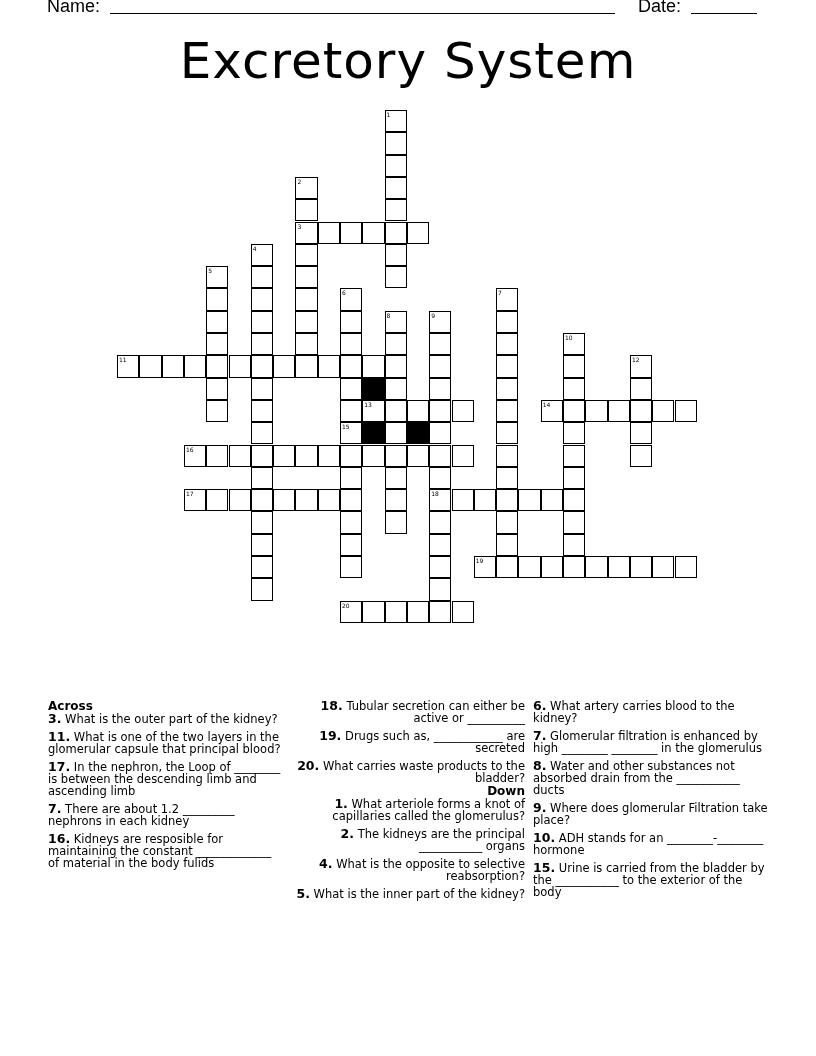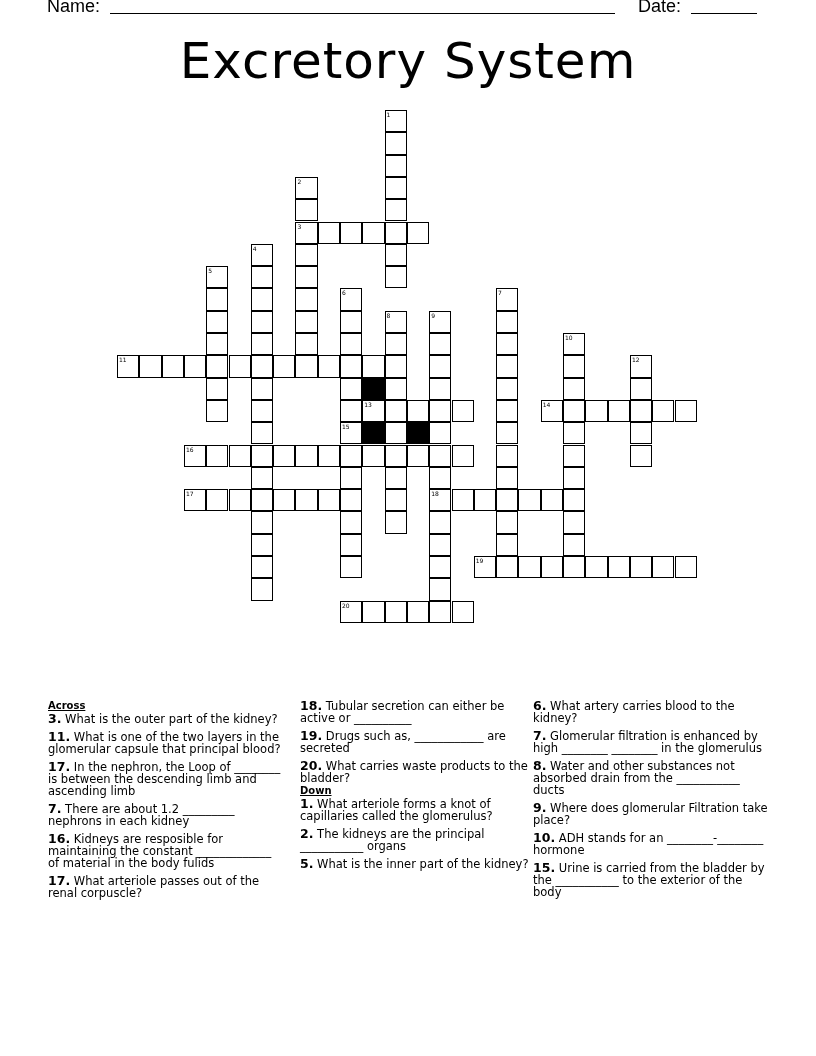--- a/index.html
+++ b/index.html
@@ -16,21 +16,21 @@
       position: absolute; width: 22.3px; height: 22.3px; box-sizing: border-box;
       border: 1px solid #000; background: #fff;
     }
     .cell.black { background: #000; }
     .cell .num {
       position: absolute; left: 1px; top: 0px; font-family: "DejaVu Sans", sans-serif;
       font-size: 6px; line-height: 7px; color: #000;
     }
     .clues { position: absolute; top: 700px; font-family: "DejaVu Sans", sans-serif; font-size: 11.5px; line-height: 12px; }
     .clue-col { position: absolute; width: 235px; }
-    .clue-heading { font-weight: bold; text-decoration: underline; margin: 0 0 1px 0; font-size: 10px; }
+    .clue-heading { font-weight: bold; margin: 0 0 1px 0; font-size: 12px; }
     .clue { margin: 0 0 6px 0; }
     .clue b { font-weight: bold; font-size: 12.5px; }
   </style>
 </head>
 <body>
 
 <div class="name-row">
   <span>Name:</span>
   <span class="uline" style="width:505px;margin-left:5px;"></span>
   <span style="margin-left:18px;">Date:</span>
@@ -244,29 +244,29 @@
   </div>
 
 <div class="clues">
   <div class="clue-col" style="left:48px;">
     <div class="clue-heading">Across</div>
     <div class="clue"><b>3.</b> <span>What is the outer part of the kidney?</span></div>
     <div class="clue"><b>11.</b> <span>What is one of the two layers in the glomerular capsule that principal blood?</span></div>
     <div class="clue"><b>17.</b> <span>In the nephron, the Loop of ________ is between the descending limb and ascending limb</span></div>
     <div class="clue"><b>7.</b> <span>There are about 1.2 _________ nephrons in each kidney</span></div>
     <div class="clue"><b>16.</b> <span>Kidneys are resposible for maintaining the constant _____________ of material in the body fulids</span></div>
-    <div class="clue"><b>17.</b> <span>What arteriole passes out of the renal corpuscle?</span></div>
-  </div>
-  <div class="clue-col" style="left:300px;">
+  </div>
+  <div class="clue-col" style="left:290px;text-align:right;">
     <div class="clue"><b>18.</b> <span>Tubular secretion can either be active or __________</span></div>
     <div class="clue"><b>19.</b> <span>Drugs such as, ____________ are secreted</span></div>
     <div class="clue" style="margin-bottom:1px;"><b>20.</b> <span>What carries waste products to the bladder?</span></div>
     <div class="clue-heading">Down</div>
     <div class="clue"><b>1.</b> <span>What arteriole forms a knot of capillaries called the glomerulus?</span></div>
     <div class="clue"><b>2.</b> <span>The kidneys are the principal ___________ organs</span></div>
+    <div class="clue"><b>4.</b> <span>What is the opposite to selective reabsorption?</span></div>
     <div class="clue"><b>5.</b> <span>What is the inner part of the kidney?</span></div>
   </div>
   <div class="clue-col" style="left:533px;">
     <div class="clue"><b>6.</b> <span>What artery carries blood to the kidney?</span></div>
     <div class="clue"><b>7.</b> <span>Glomerular filtration is enhanced by high ________ ________ in the glomerulus</span></div>
     <div class="clue"><b>8.</b> <span>Water and other substances not absorbed drain from the ___________ ducts</span></div>
     <div class="clue"><b>9.</b> <span>Where does glomerular Filtration take place?</span></div>
     <div class="clue"><b>10.</b> <span>ADH stands for an ________-________ hormone</span></div>
     <div class="clue"><b>15.</b> <span>Urine is carried from the bladder by the ___________ to the exterior of the body</span></div>
   </div>

